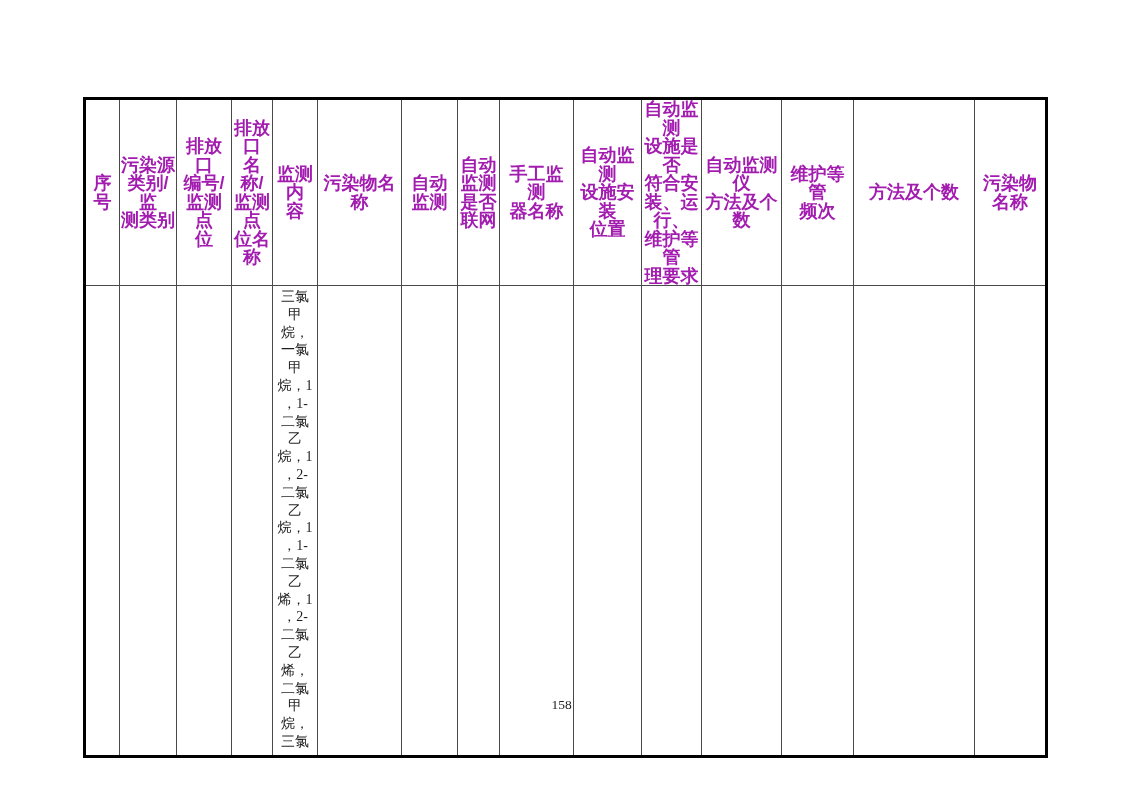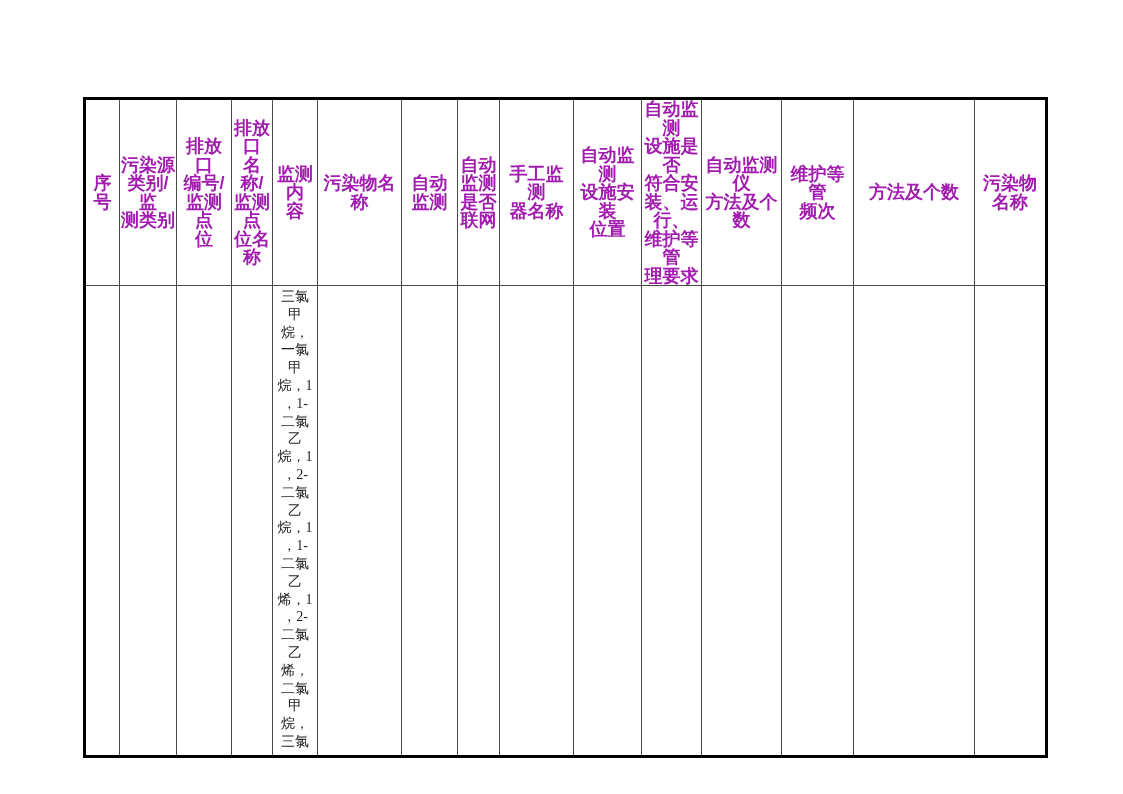--- a/index.html
+++ b/index.html
@@ -162,14 +162,15 @@
         <td></td>
         <td></td>
         <td></td>
         <td></td>
         <td></td>
         <td></td>
       </tr>
     </tbody>
   </table>
 
+  <div class="page-number">158</div>
 
 </div>
 
 </body></html>

